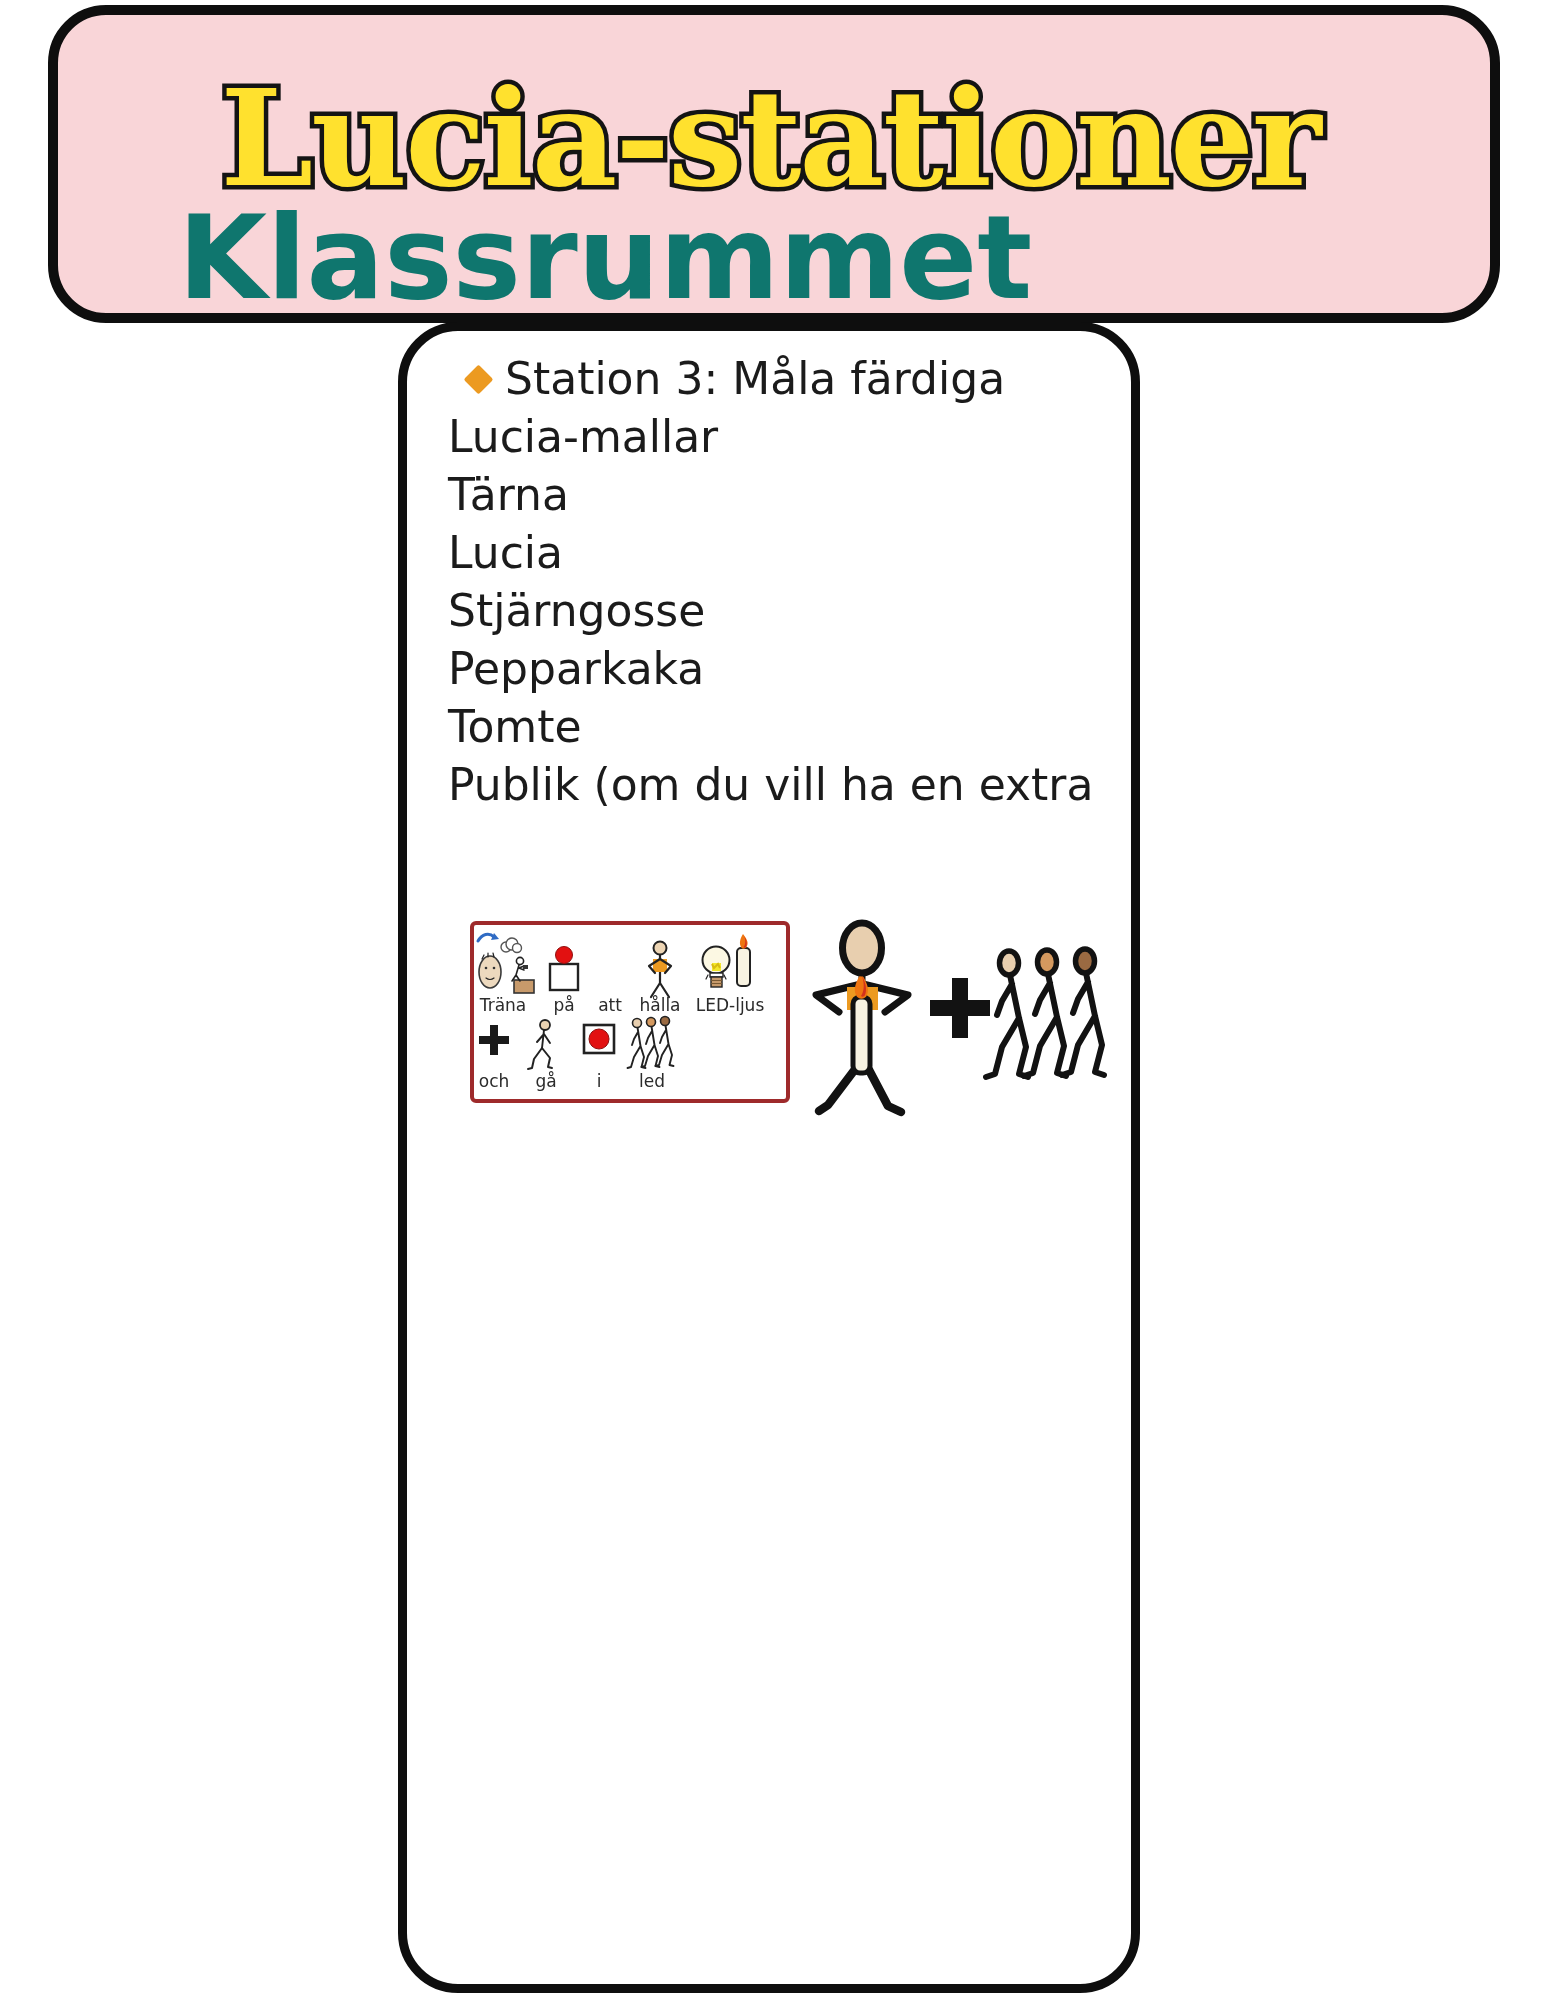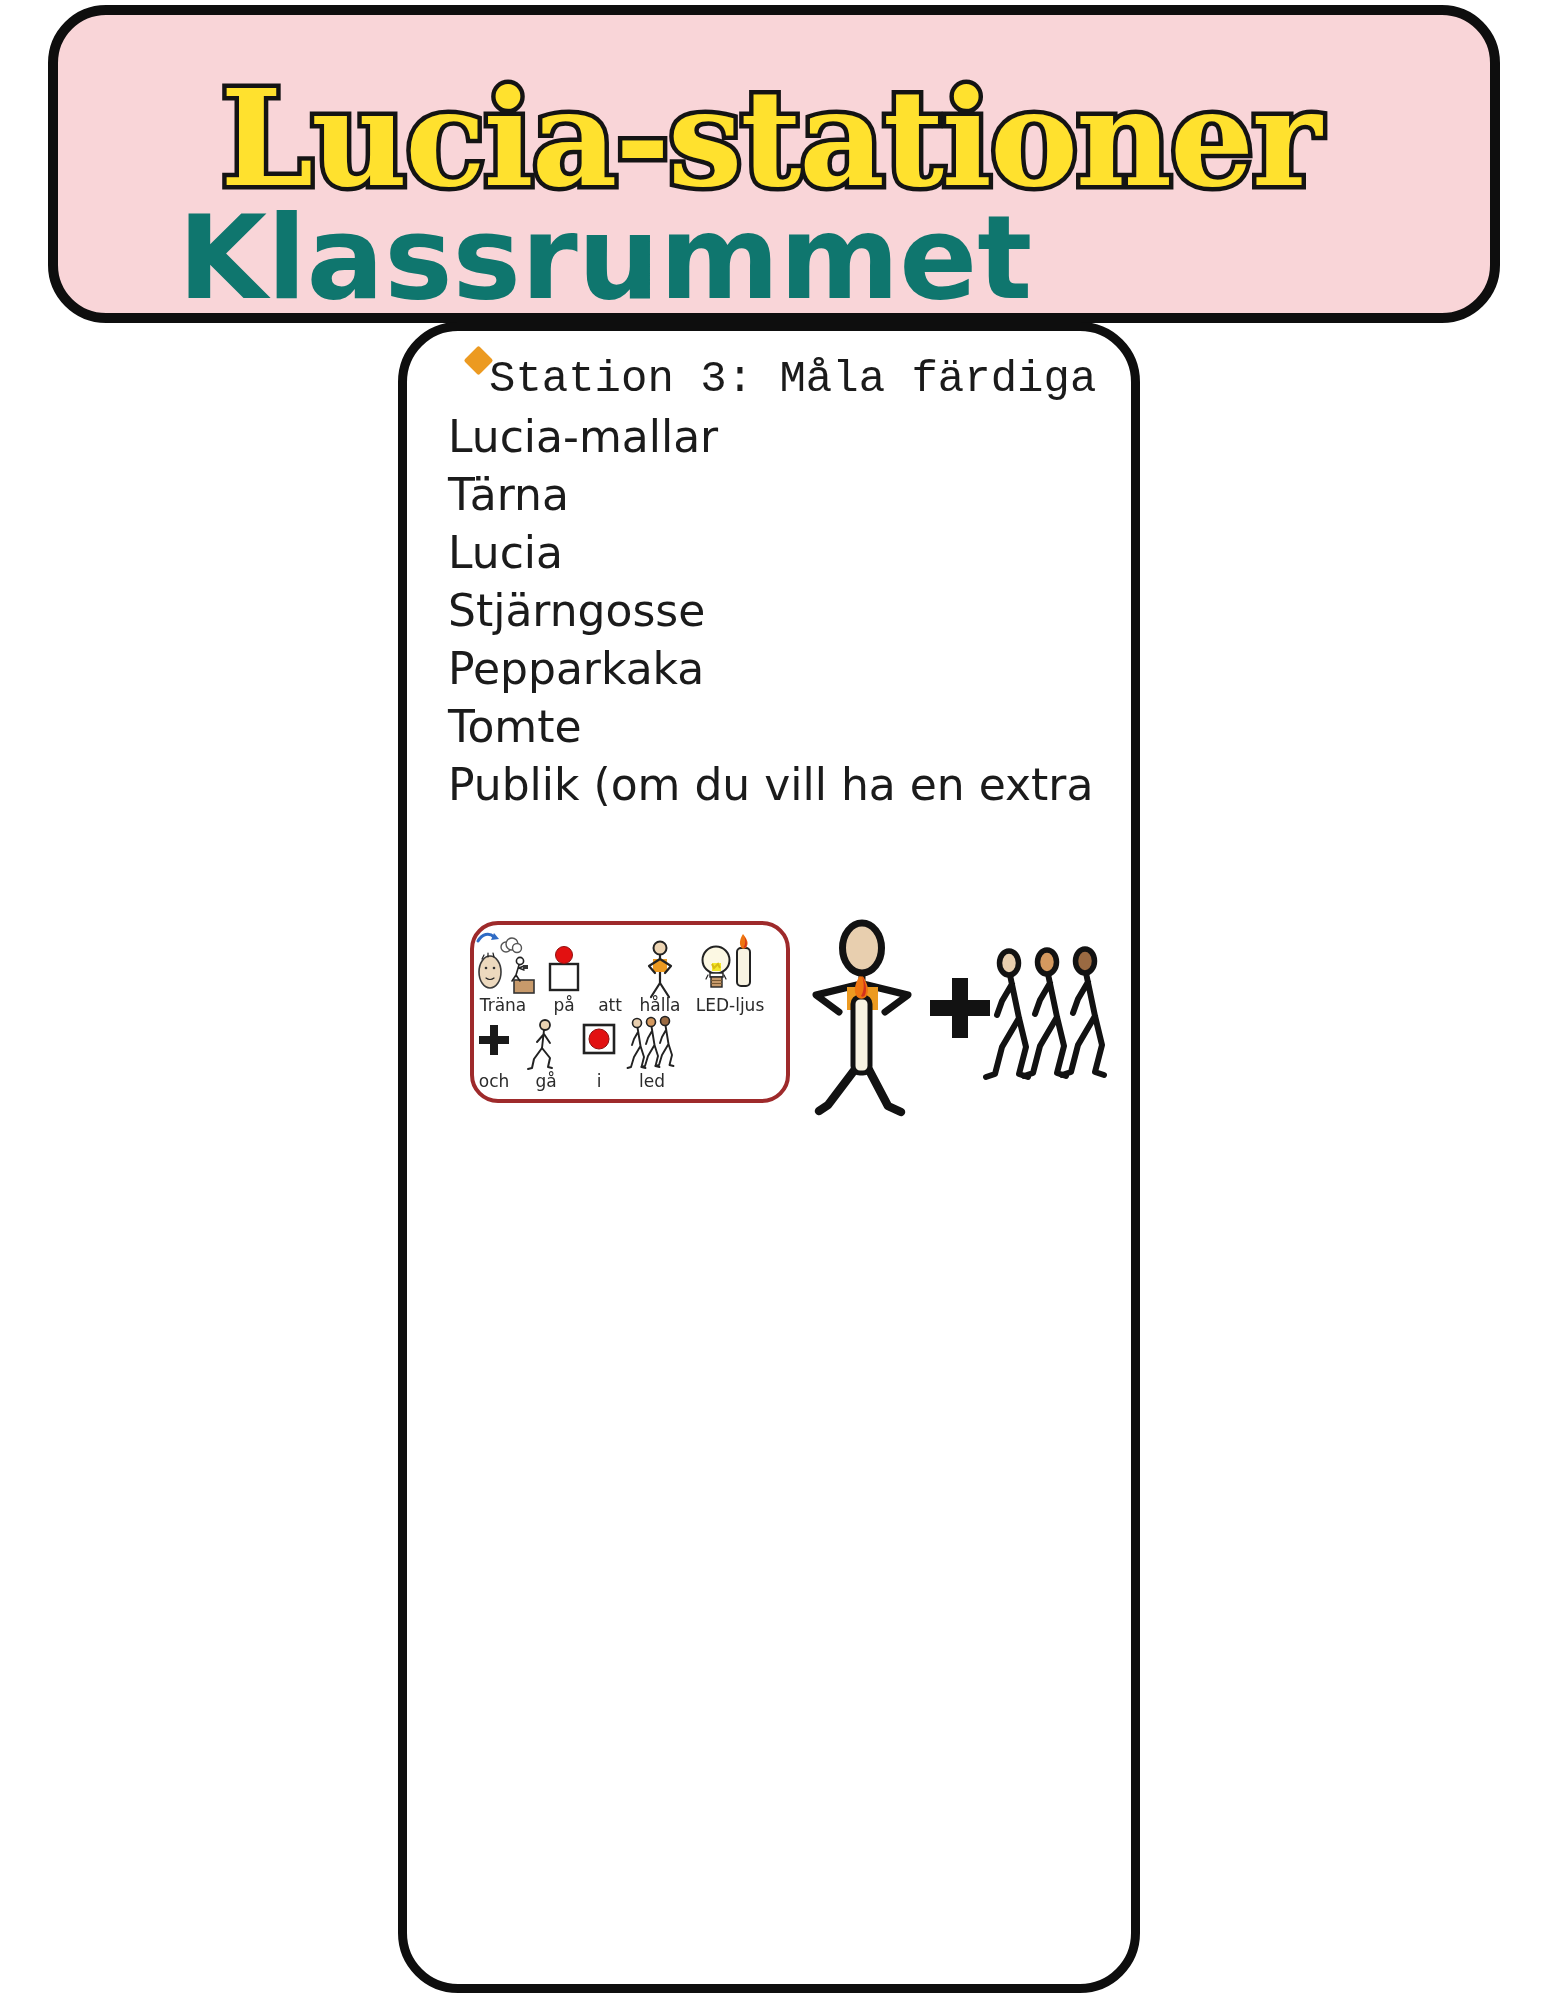--- a/index.html
+++ b/index.html
@@ -23,26 +23,26 @@
          -webkit-text-stroke:9px #141414;paint-order:stroke fill;}
   .subtitle{position:absolute;left:120px;top:186px;
             font-size:115px;line-height:1;font-weight:700;color:#0f766e;}
 
   .card{position:absolute;left:398px;top:322px;width:742px;height:1671px;
         background:#fff;border:9px solid #0e0e0e;border-radius:60px;}
 
   .station-list{position:absolute;left:448px;top:350px;width:690px;
                 font-size:44px;line-height:58px;color:#1b1b1b;}
   .sline{height:58px;white-space:nowrap;}
-  .sline.first{display:flex;align-items:flex-start;padding-left:20px;font-family:Liberation Mono, monospace;}
+  .sline.first{display:flex;align-items:center;gap:16px;padding-left:20px;}
   .diamond{display:inline-block;width:21px;height:21px;background:var(--accent-orange);
            transform:rotate(45deg);flex:0 0 auto;border-radius:2px;}
 
   .picto-card{position:absolute;left:470px;top:921px;width:320px;height:182px;
-              background:#fff;border:4px solid var(--picto-border);border-radius:28px;}
+              background:#fff;border:4px solid var(--picto-border);border-radius:6px;}
   .picto-card svg{position:absolute;left:-4px;top:-4px;}
   .plabel{font-family:"DejaVu Sans","Liberation Sans",sans-serif;font-size:17px;
           fill:#2b2b2b;text-anchor:middle;}
   .limb{fill:none;stroke:#121212;stroke-linecap:round;stroke-linejoin:round;}
   .thin{fill:none;stroke:#222;stroke-linecap:round;stroke-linejoin:round;}
 
   .hero{position:absolute;left:795px;top:915px;width:350px;height:210px;}
 </style>
 </head>
 <body>

